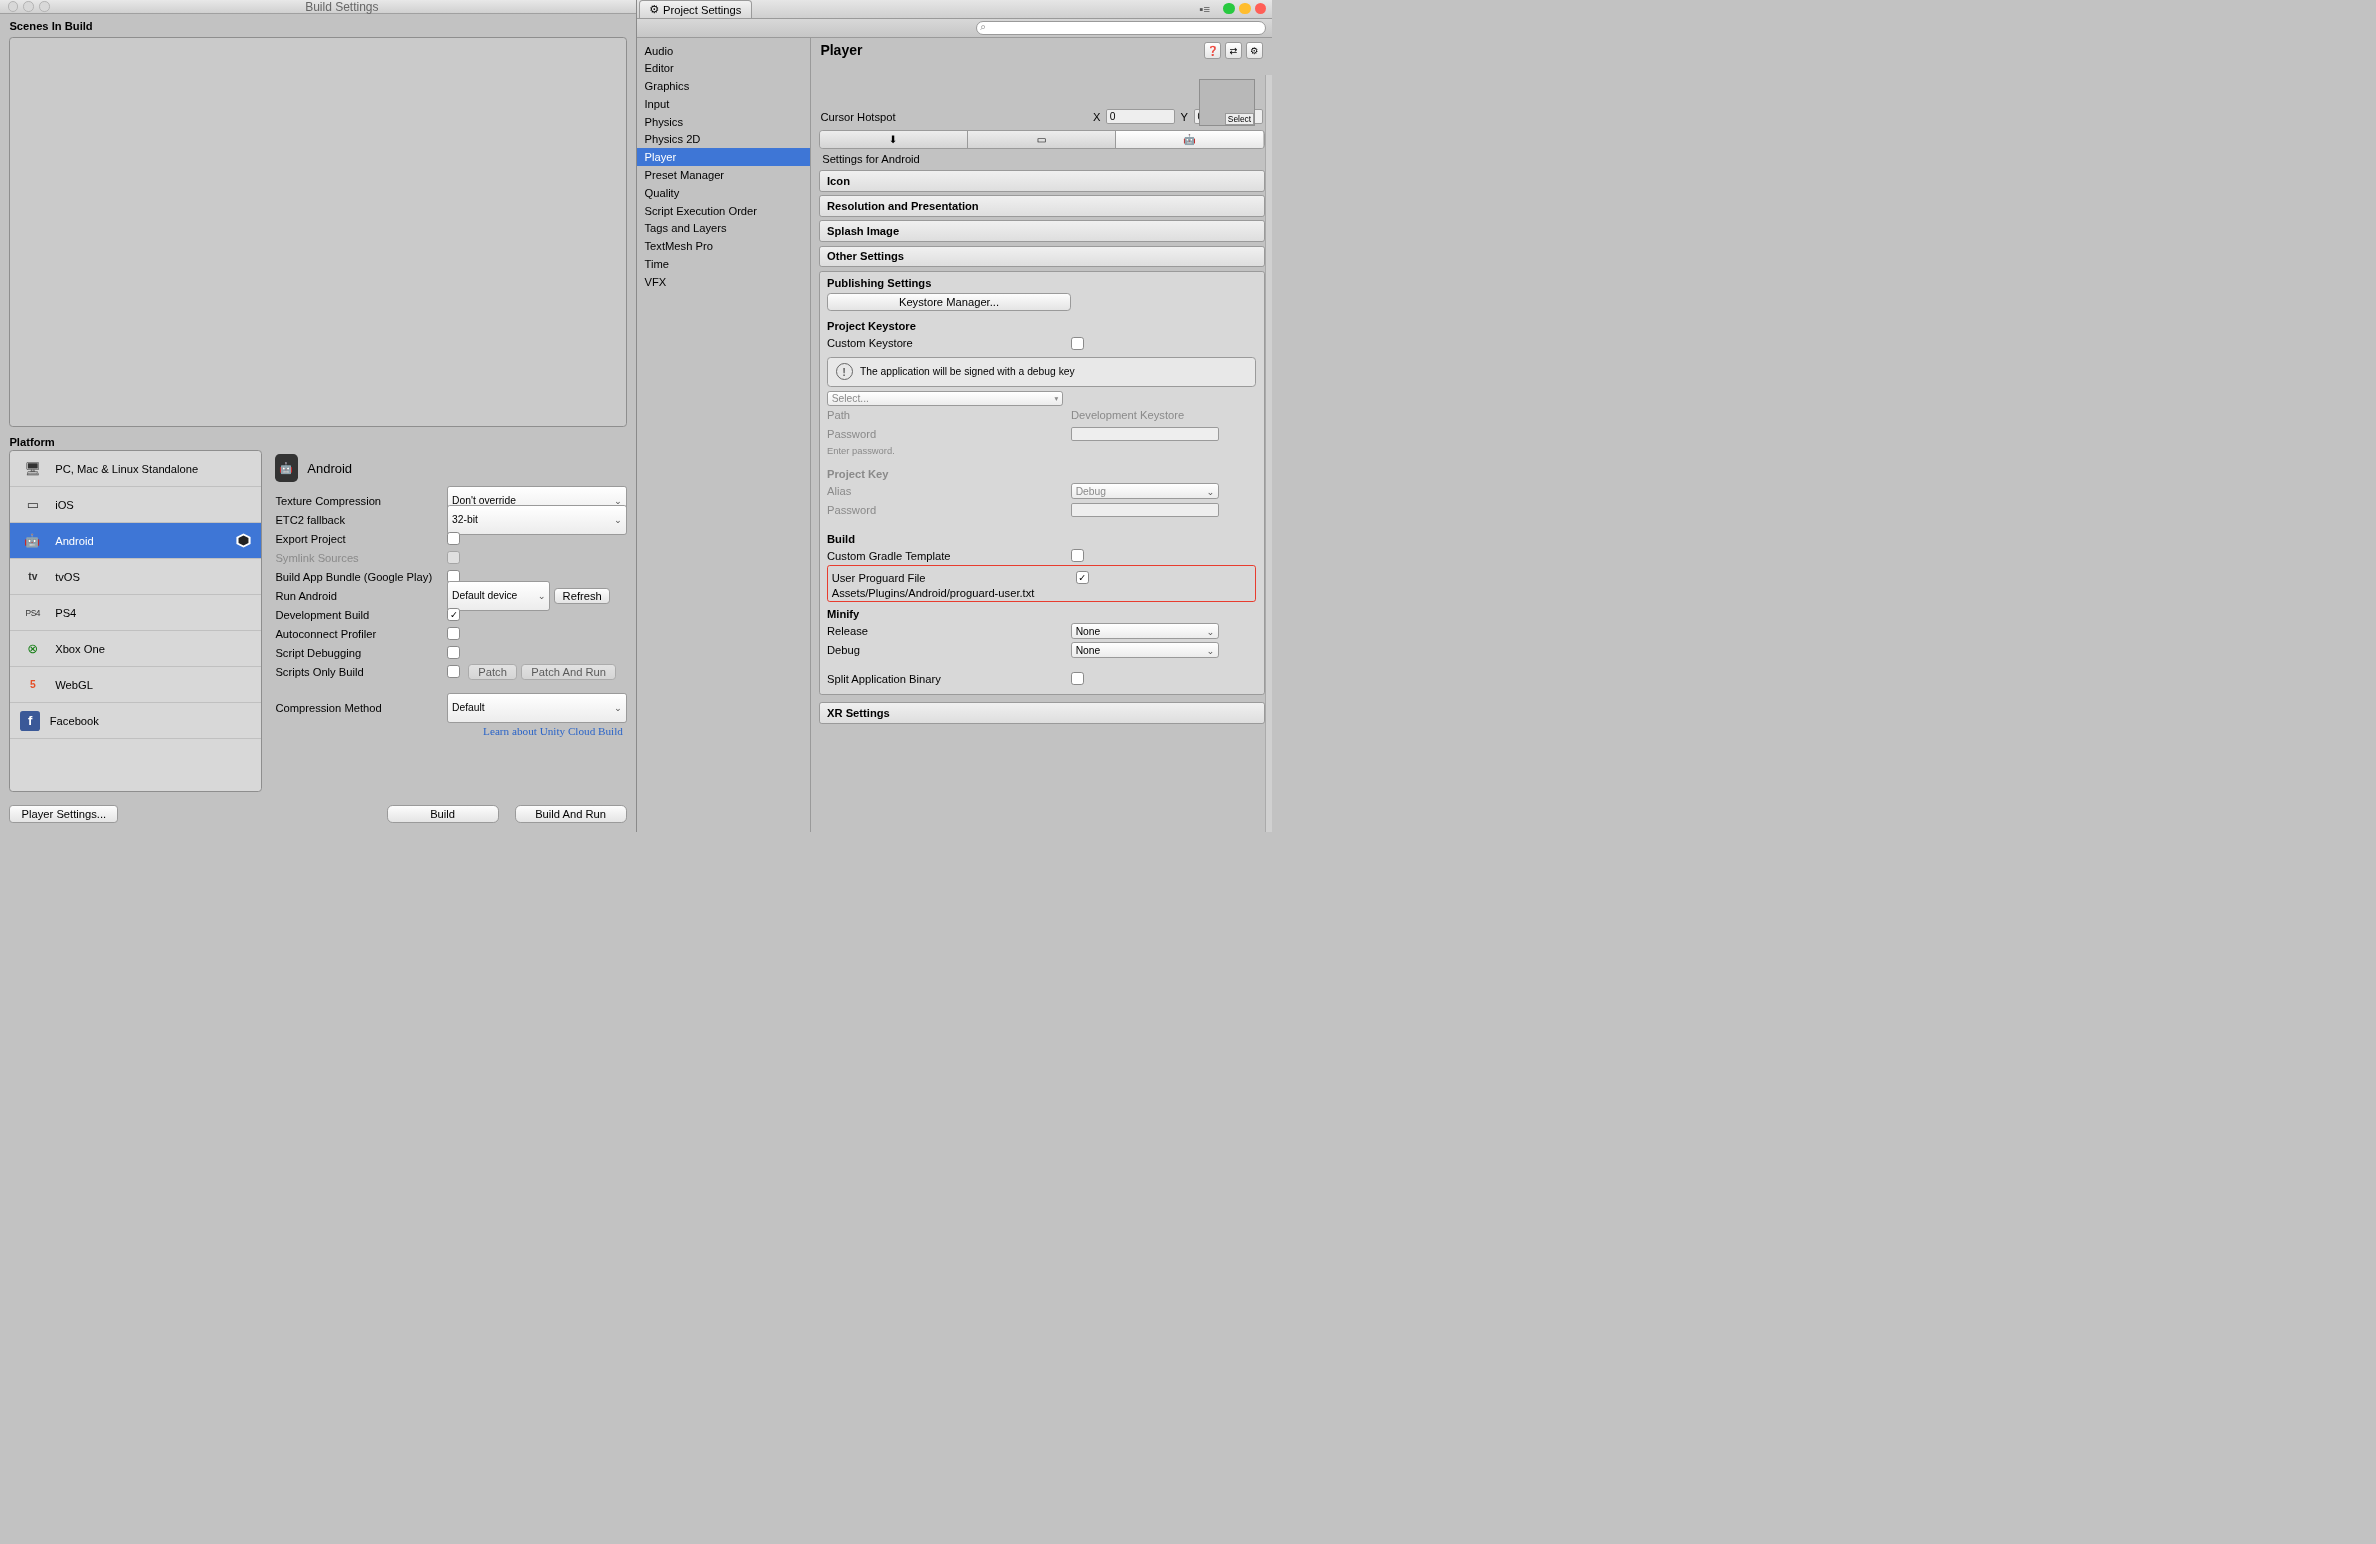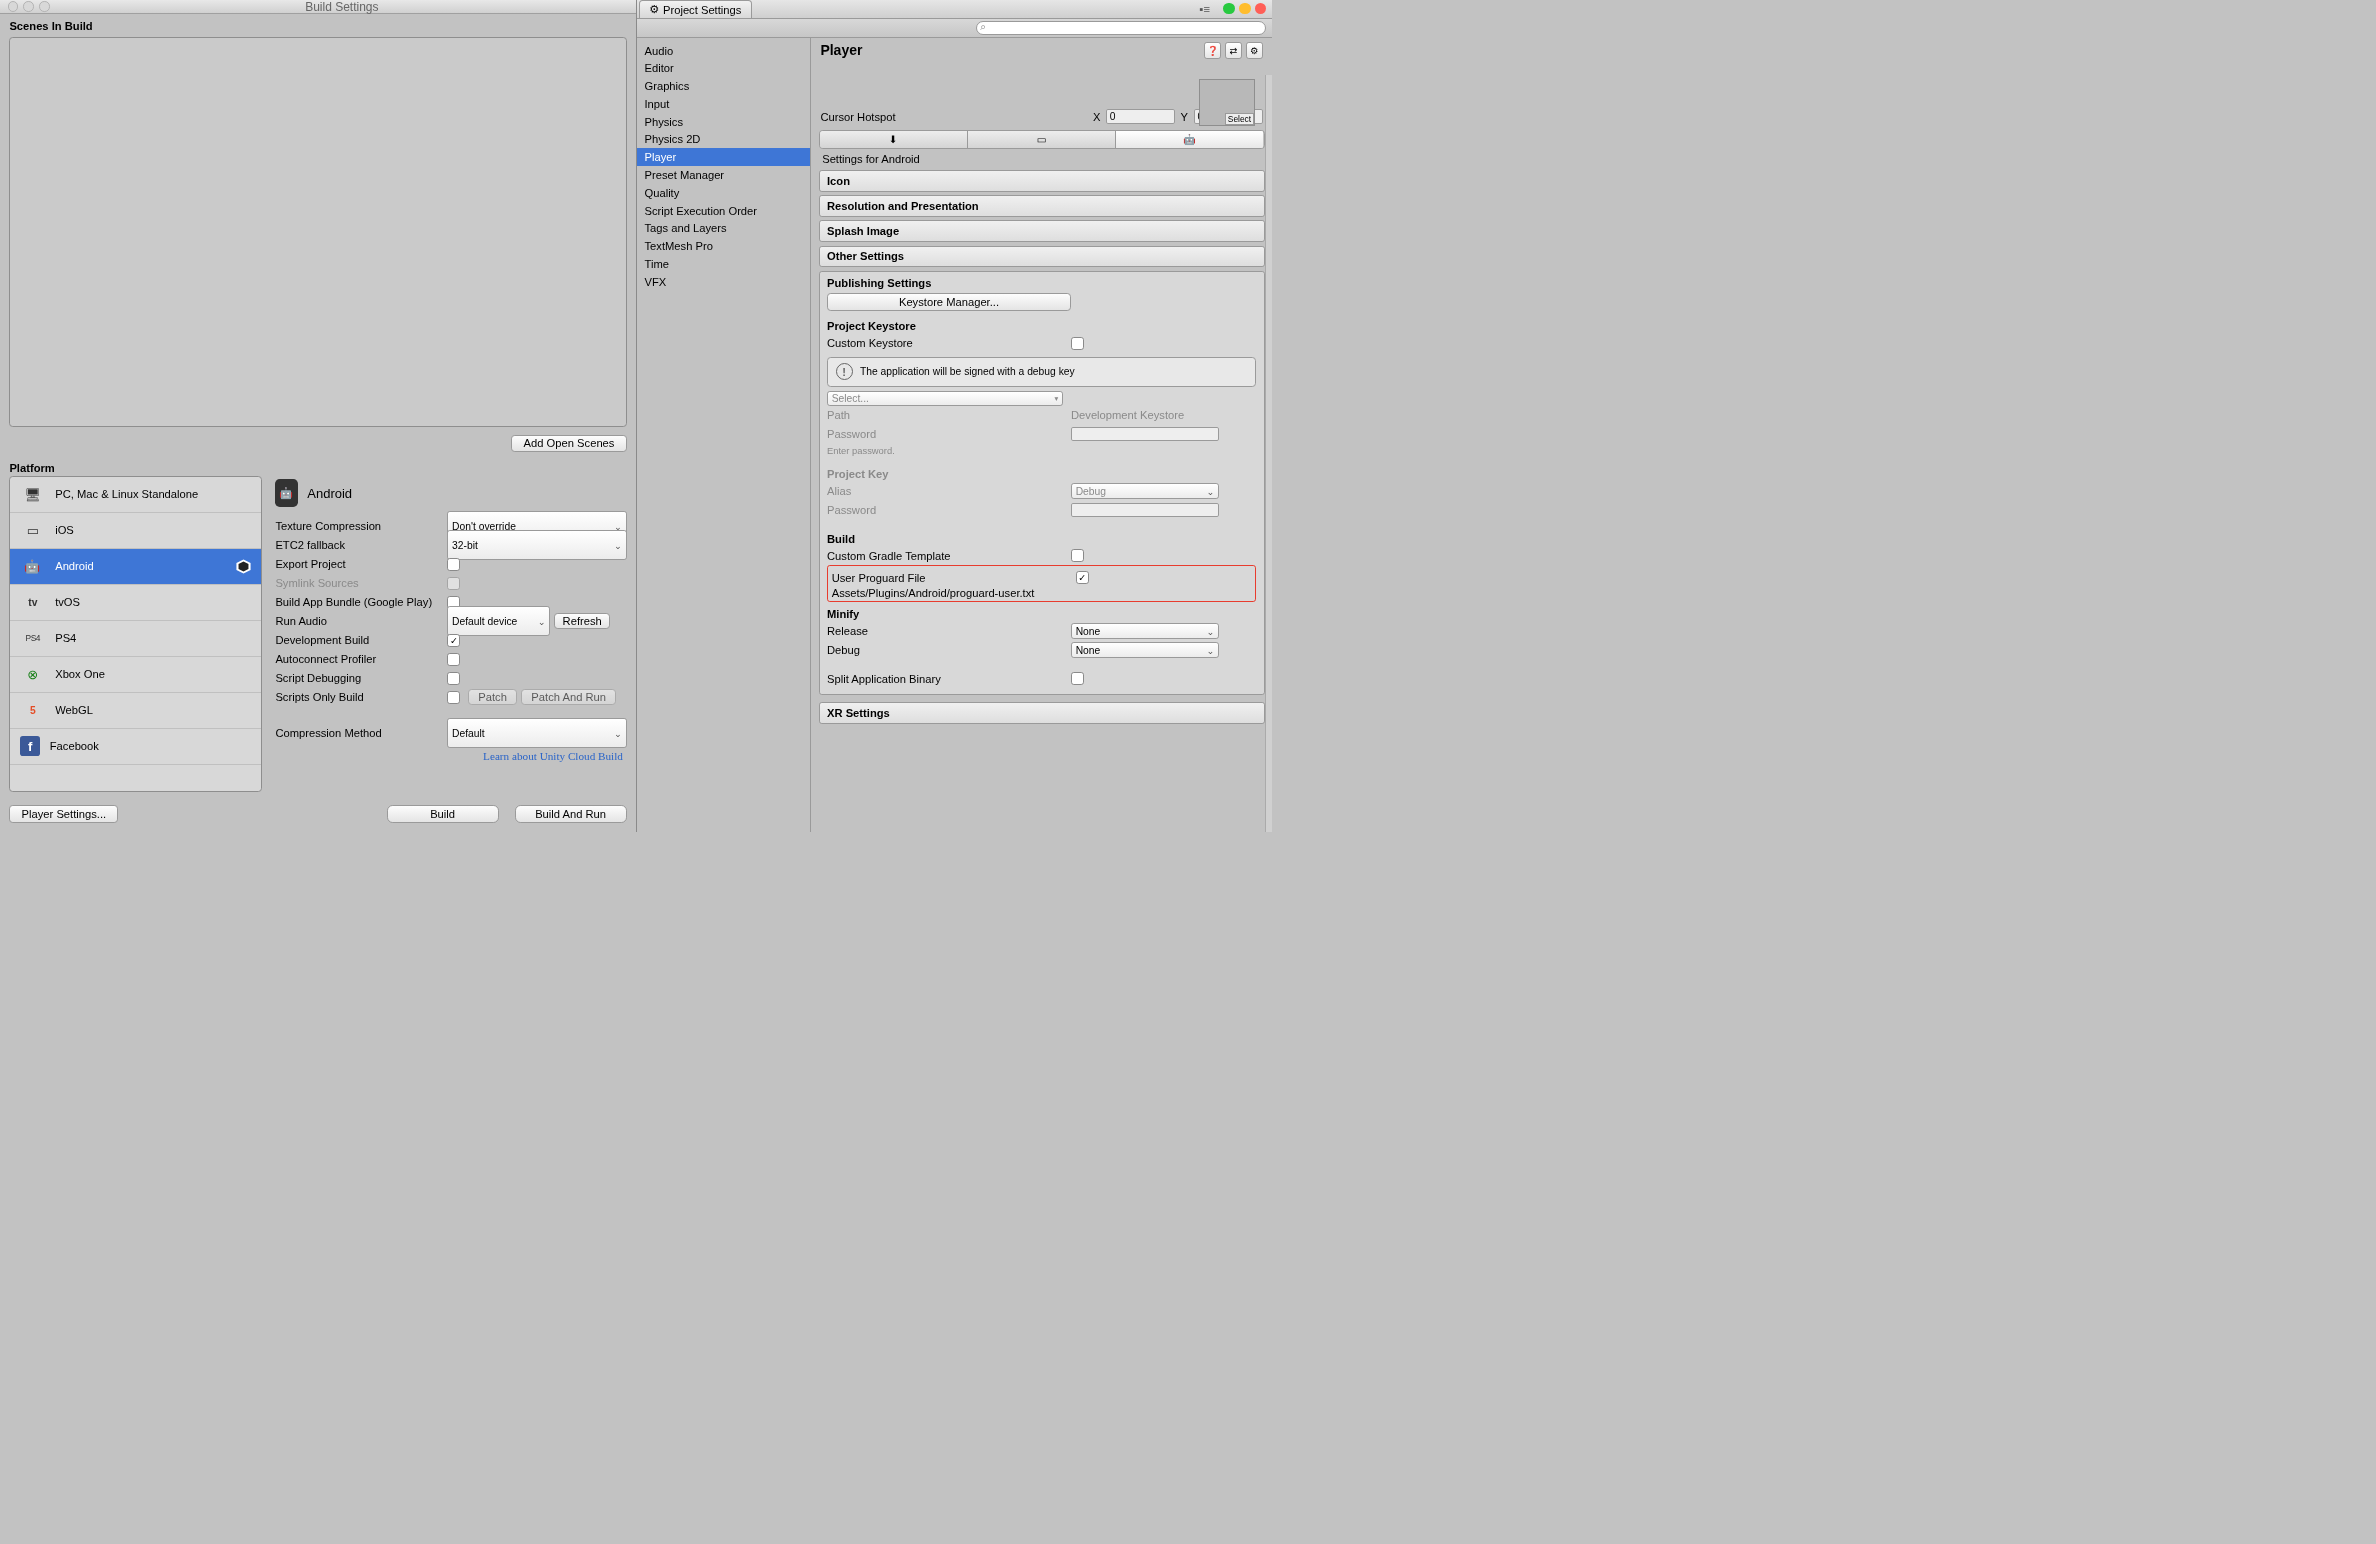--- a/index.html
+++ b/index.html
@@ -87,23 +87,20 @@
 
 <div class="build-window">
   <div class="titlebar">
     <span class="traffic-dot"></span>
     <span class="traffic-dot"></span>
     <span class="traffic-dot"></span>
     <span class="title">Build Settings</span>
   </div>
   <div class="section-label">Scenes In Build</div>
   <div class="scenes-box"></div>
-  <div class="add-open-row">
-    <button class="btn rect">Add Open Scenes</button>
-  </div>
   <div class="section-label">Platform</div>
   <div class="platform-panel">
     <div class="platform-list">
       <div class="platform-item">
         <span class="plat-icon">🖥</span>
         <span>PC, Mac &amp; Linux Standalone</span>
       </div>
       <div class="platform-item">
         <span class="plat-icon">▭</span>
         <span>iOS</span>
@@ -163,21 +160,21 @@
         </div>
       <div class="form-row dim">
           <span class="lbl">Symlink Sources</span>
           <span class="chk" style="opacity:.5"></span>
         </div>
       <div class="form-row">
           <span class="lbl">Build App Bundle (Google Play)</span>
           <span class="chk"></span>
         </div>
       <div class="form-row">
-          <span class="lbl">Run Audio</span>
+          <span class="lbl">Run Android</span>
         <span class="sel" style="flex:0 0 103px">
             <span>Default device</span>
           </span>
         <button class="btn rect" style="margin-left:3.7px;padding:0.9px 7.5px;">Refresh</button>
       </div>
       <div class="form-row">
           <span class="lbl">Development Build</span>
           <span class="chk on"></span>
         </div>
       <div class="form-row">

